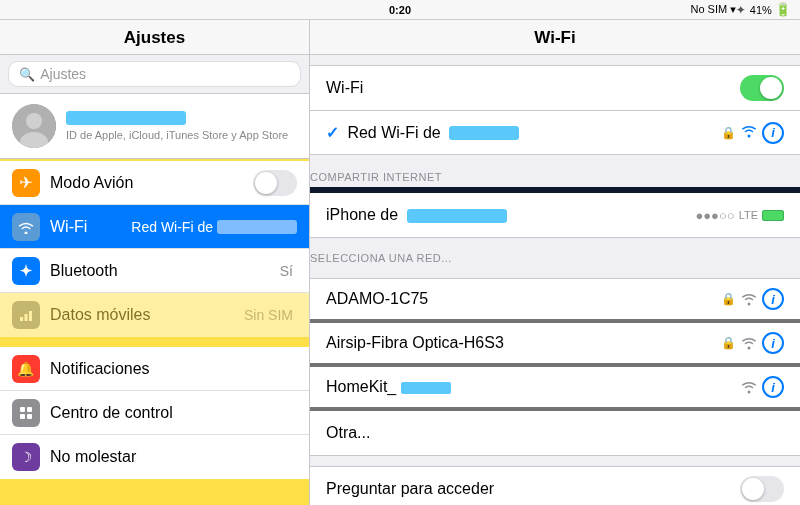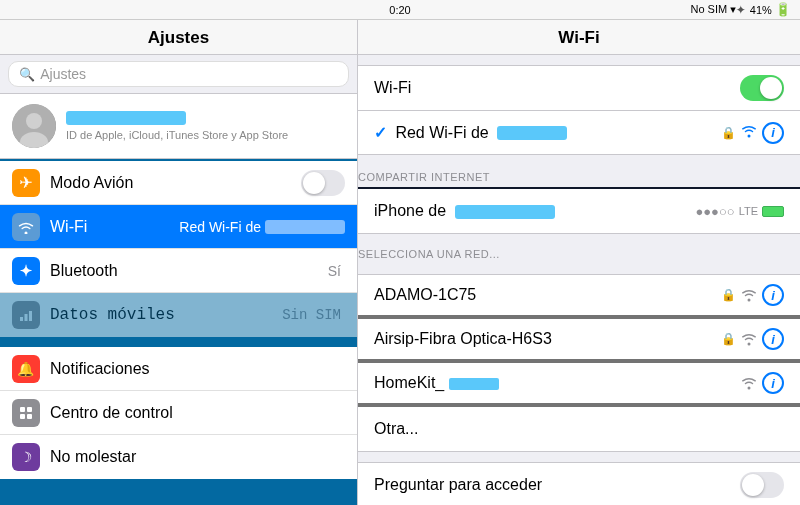--- a/index.html
+++ b/index.html
@@ -24,33 +24,33 @@
       font-size: 11px;
       font-weight: 500;
       border-bottom: 1px solid #ccc;
       flex-shrink: 0;
     }
     .status-left, .status-center, .status-right {
       display: flex;
       align-items: center;
       gap: 4px;
     }
-    .status-center { position: absolute; left: 50%; transform: translateX(-50%); font-weight: 400; }
+    .status-center { position: absolute; left: 50%; transform: translateX(-50%); font-weight: 700; }
 
     
     .main-layout {
       display: flex;
       flex: 1;
       overflow: hidden;
     }
 
     
     .sidebar {
-      width: 358px;
-      background: #0369a1;
+      width: 310px;
+      background: #fde047;
       display: flex;
       flex-direction: column;
       flex-shrink: 0;
       border-right: 1px solid #c8c7cc;
     }
 
     .sidebar-title-bar {
       background: #f7f7f7;
       border-bottom: 1px solid #c8c7cc;
       padding: 8px 0 6px;
@@ -341,21 +341,21 @@
       padding: 6px 0 4px;
       font-size: 11px;
       color: #8e8e93;
       text-transform: uppercase;
       letter-spacing: 0.5px;
     }
 
     
     .hotspot-section {
       background: #fff;
-      border-top: 2px solid #0f172a;
+      border-top: 6px solid #0f172a;
       border-bottom: 1px solid #c8c7cc;
       margin-bottom: 0;
     }
 
     .hotspot-row {
       display: flex;
       align-items: center;
       padding: 0 16px;
       height: 44px;
     }
@@ -524,21 +524,21 @@
         <span class="row-value">Red Wi-Fi de</span>
         <div class="row-value-blur" style="background: rgba(255,255,255,0.5);"></div>
       </div>
 
       <div class="settings-row">
         <div class="row-icon icon-bluetooth" style="font-size:15px; font-weight:bold;">✦</div>
         <span class="row-label">Bluetooth</span>
         <span class="row-value">Sí</span>
       </div>
 
-      <div class="settings-row" style="opacity:0.5;font-family:Liberation Mono, monospace;">
+      <div class="settings-row" style="opacity:0.5;">
         <div class="row-icon icon-cellular" style="font-size:12px;">
           <svg width="16" height="16" viewBox="0 0 16 16" fill="white">
             <rect x="2" y="10" width="3" height="4" fill="white"></rect>
             <rect x="6.5" y="7" width="3" height="7" fill="white"></rect>
             <rect x="11" y="4" width="3" height="10" fill="white"></rect>
           </svg>
         </div>
         <span class="row-label">Datos móviles</span>
         <span class="row-value">Sin SIM</span>
       </div>

